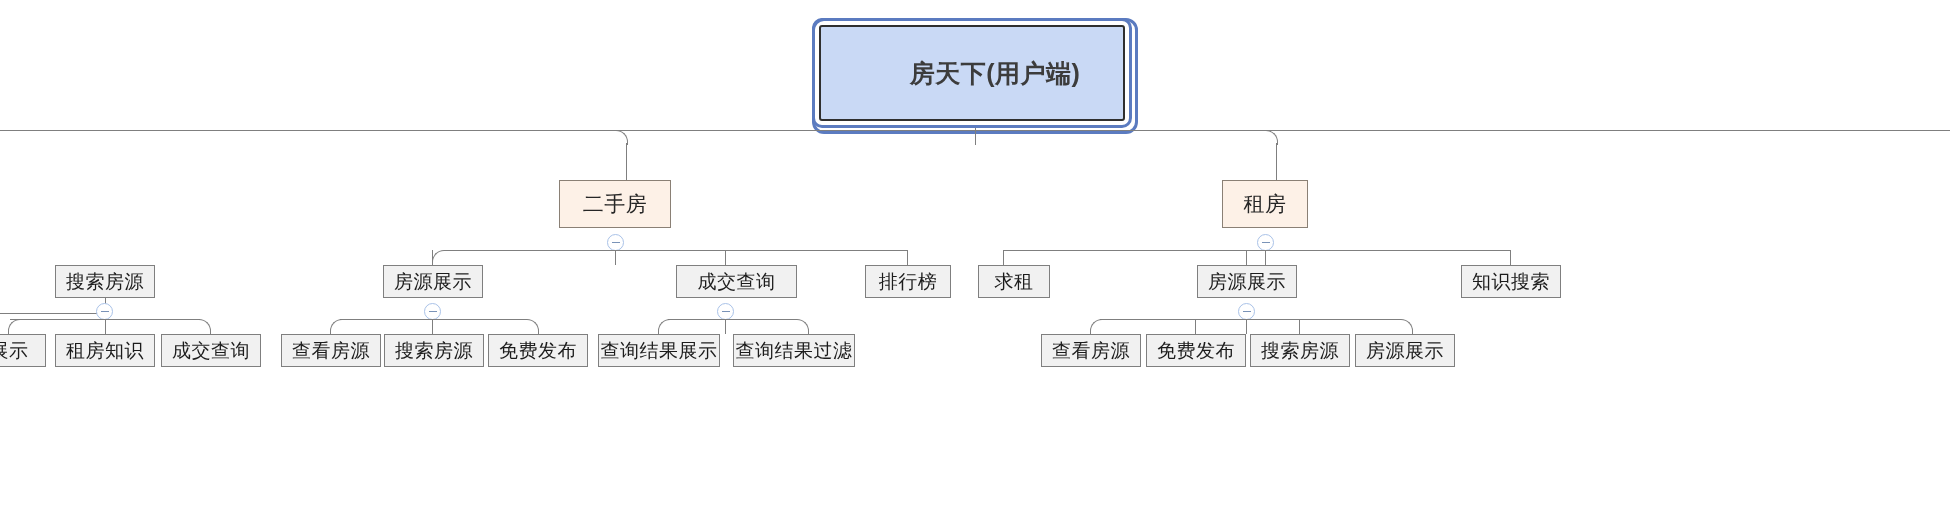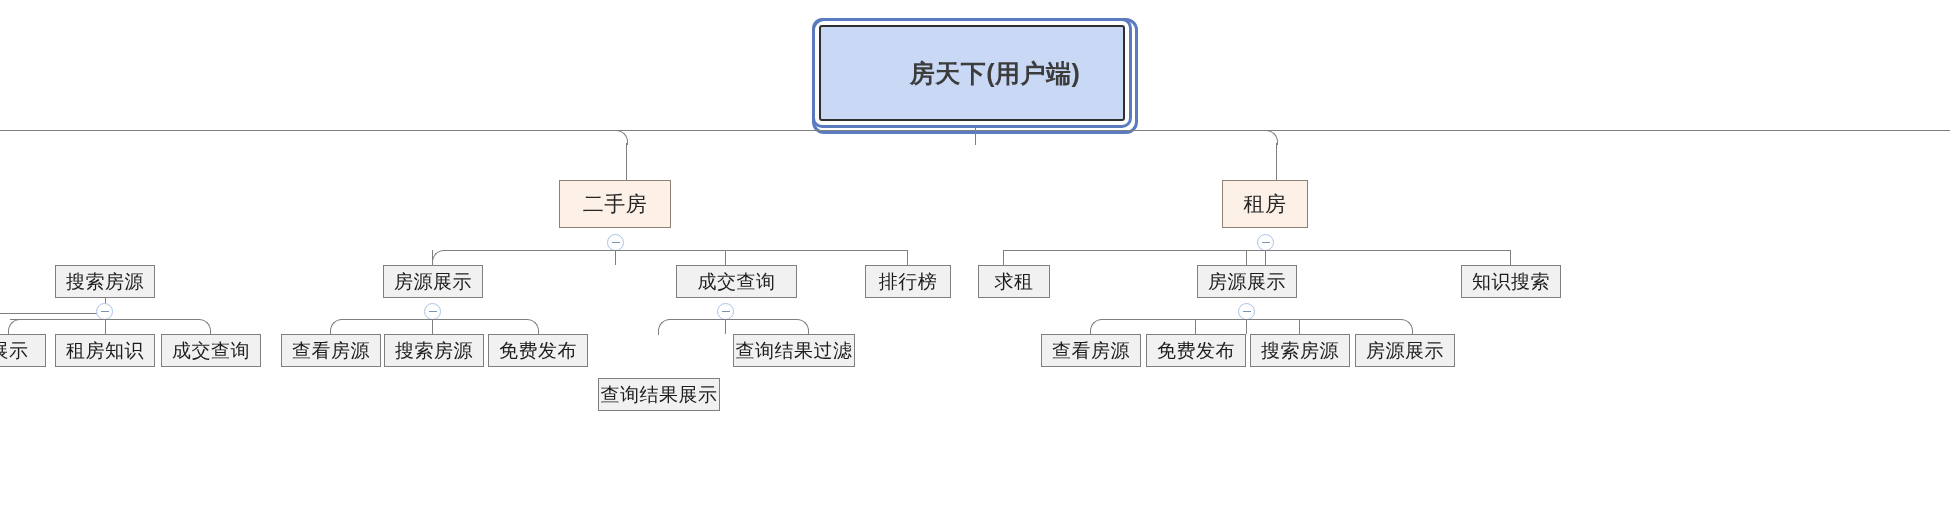--- a/index.html
+++ b/index.html
@@ -210,21 +210,21 @@
   <div class="node node-leaf" style="left:281px;top:334px;width:100px;height:33px;">
     <span>查看房源</span>
   </div>
   <div class="node node-leaf" style="left:384px;top:334px;width:100px;height:33px;">
     <span>搜索房源</span>
   </div>
   <div class="node node-leaf" style="left:488px;top:334px;width:100px;height:33px;">
     <span>免费发布</span>
   </div>
 
-  <div class="node node-leaf" style="left:598px;top:334px;width:122px;height:33px;margin-top:44px;">
+  <div class="node node-leaf" style="left:598px;top:334px;width:122px;height:33px;">
     <span>查询结果展示</span>
   </div>
   <div class="node node-leaf" style="left:733px;top:334px;width:122px;height:33px;">
     <span>查询结果过滤</span>
   </div>
 
   <div class="node node-leaf" style="left:1041px;top:334px;width:100px;height:33px;">
     <span>查看房源</span>
   </div>
   <div class="node node-leaf" style="left:1146px;top:334px;width:100px;height:33px;">

